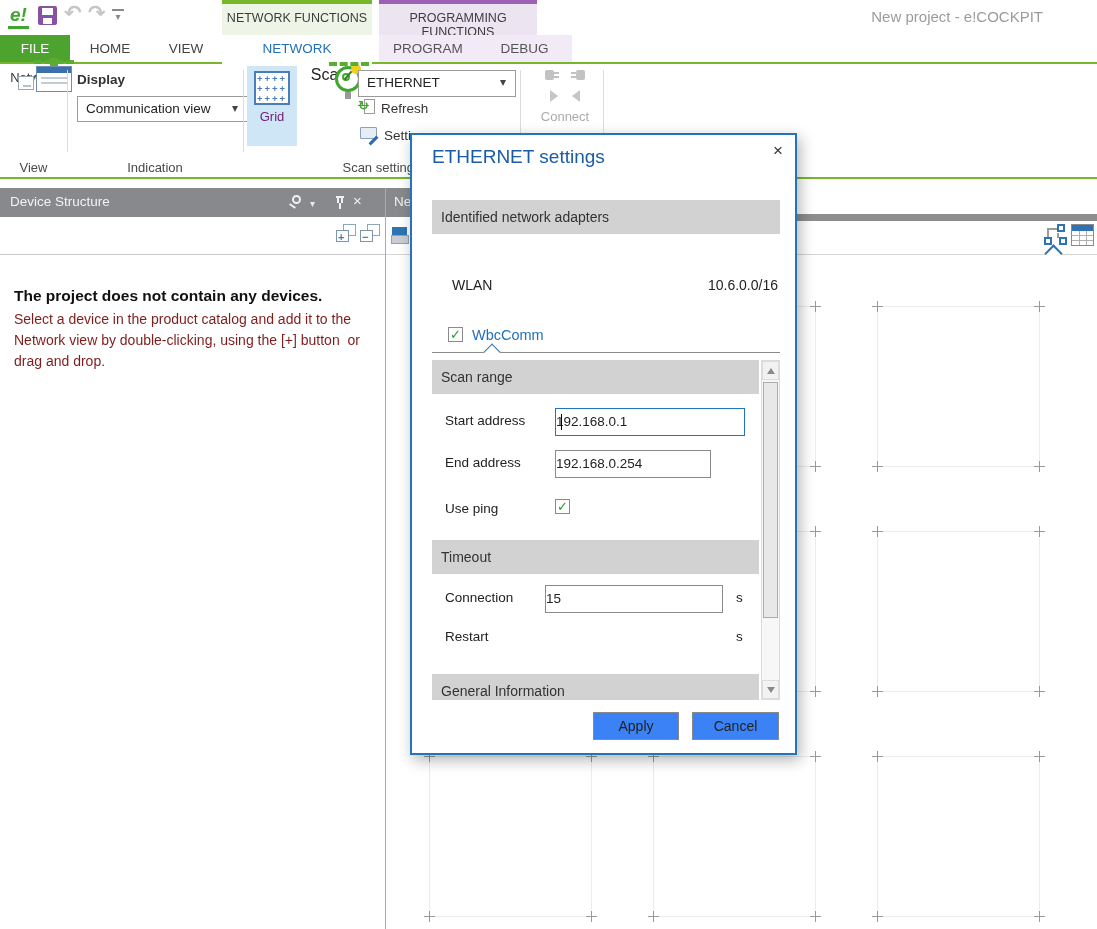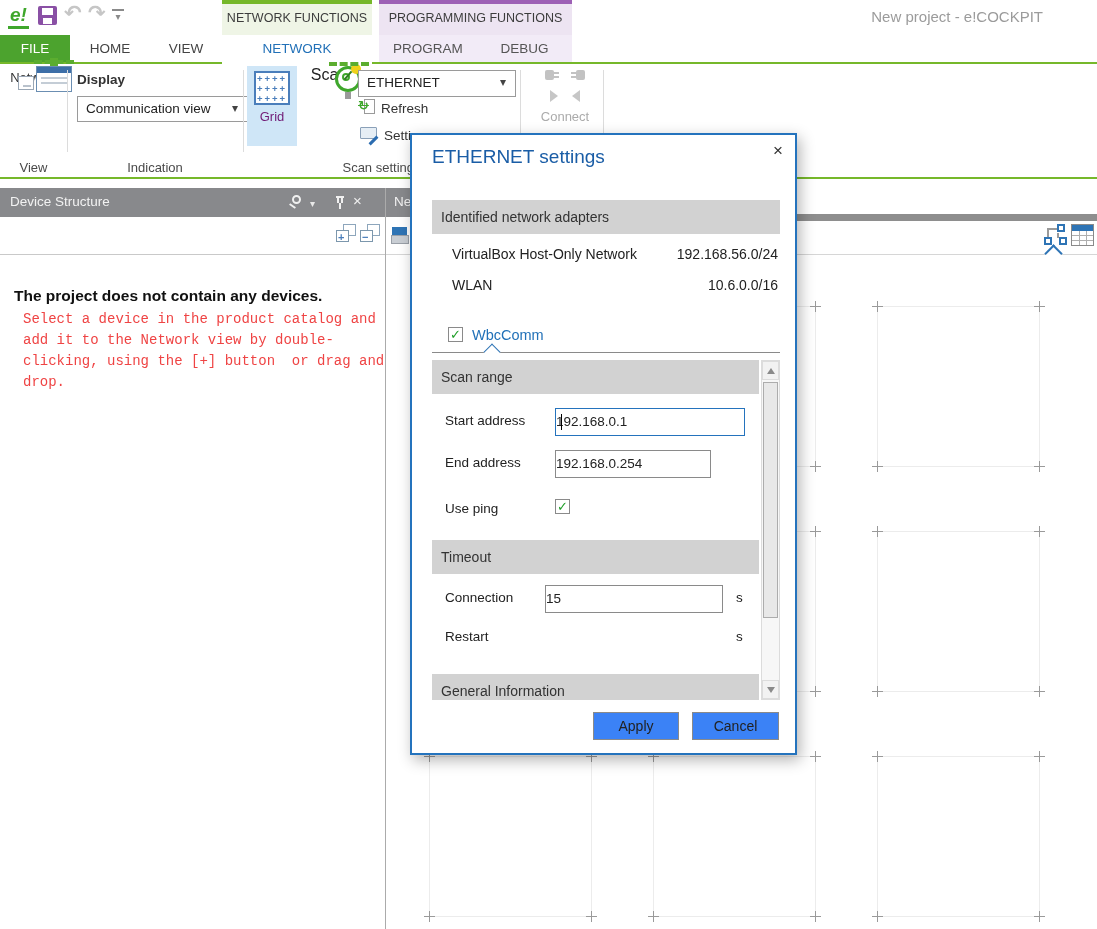--- a/index.html
+++ b/index.html
@@ -21,21 +21,21 @@
   .customize { position:absolute; left:112px; top:9px; width:12px; color:#8a8a8a; font-size:10px;
                border-top:2px solid #8a8a8a; text-align:center; line-height:10px; padding-top:1px;}
   .win-title { position:absolute; top:8px; right:54px; font-size:15px; color:#9B9B9B; }
 
   
   .ctx { position:absolute; top:0; height:35px; text-align:center; font-size:12.5px; color:#3C3C3C; }
   .ctx .bar { position:absolute; left:0; top:0; width:100%; height:4px; }
   .ctx .lbl { position:absolute; left:0; top:11px; width:100%; }
   .ctx-green { left:222px; width:150px; background:#EFF5E6; }
   .ctx-green .bar { background:#76B82A; }
-  .ctx-purple { left:379px; width:193px; background:#EDE4F2; }
+  .ctx-purple { left:379px; width:158px; background:#EDE4F2; }
   .ctx-purple .bar { background:#9D60B5; }
 
   
   .tabrow { position:absolute; left:0; top:35px; width:1097px; height:28px; }
   .tab { position:absolute; top:0; height:28px; text-align:center; font-size:13.5px; line-height:28px; color:#444; }
   .tab-file { left:0; width:70px; background:#4CA32E; color:#fff; }
   .tab-home { left:70px; width:80px; }
   .tab-view { left:150px; width:72px; }
   .tab-network { left:222px; width:150px; background:#fff; color:#2271B8; }
   .tab-program { left:379px; width:98px; background:#F2EBF7; color:#555; }
@@ -112,21 +112,21 @@
   .pin .neck { position:absolute; left:2px; top:2px; width:6px; height:5px; border-left:2px solid #F0F0F0; border-right:2px solid #F0F0F0; }
   .pin .stem { position:absolute; left:4px; top:7px; width:2px; height:6px; background:#F0F0F0; }
   .pclose { position:absolute; left:353px; top:4px; font-size:15px; color:#F0F0F0; }
   .ptoolbar { position:absolute; left:0; top:29px; width:100%; height:38px; border-bottom:1px solid #C9C9C9; background:#fff; }
   .wstack { position:absolute; top:7px; width:20px; height:18px; }
   .wstack .b1 { position:absolute; right:0; top:0; width:13px; height:12px; border:1px solid #8DA6BC; background:#fff; }
   .wstack .b2 { position:absolute; left:0; bottom:0; width:13px; height:12px; border:1px solid #7C97AD; background:#fff; }
   .wstack .badge { position:absolute; left:2px; bottom:-1px; font-size:11px; font-weight:bold; color:#4A7EBB;
                    font-style:normal; text-decoration:none; line-height:11px;}
   .dev-empty-h { position:absolute; left:14px; top:99px; font-size:15.5px; font-weight:bold; color:#111; }
-  .dev-empty-b { position:absolute; left:23px; top:121px; width:366px; font-size:14px; line-height:21px; color:#ef4444; white-space:pre-wrap;font-family:Liberation Mono, monospace; }
+  .dev-empty-b { position:absolute; left:14px; top:121px; width:366px; font-size:14px; line-height:21px; color:#7f1d1d; white-space:pre-wrap; }
 
   
   .net-panel { position:absolute; left:386px; top:188px; width:711px; height:741px; background:#fff; }
   .net-head { position:absolute; left:0; top:0; width:411px; height:29px; background:#88898C; overflow:hidden; }
   .net-head .ptitle { position:absolute; left:8px; top:6px; font-size:13.5px; color:#F2F2F2; white-space:nowrap; }
   .net-grayband { position:absolute; left:411px; top:26px; width:300px; height:7px; background:#8E8E8E; }
   .net-hairline { position:absolute; left:0; top:66px; width:711px; height:1px; background:#D6D6D6; }
   .folder-ic { position:absolute; left:5px; top:39px; width:18px; height:17px; }
   .folder-ic .tray { position:absolute; left:0; bottom:0; width:18px; height:9px; background:#C9CED4; border:1px solid #9AA0A8; }
   .folder-ic .doc { position:absolute; left:1px; top:0; width:15px; height:8px; background:#2E74B5; }
@@ -409,24 +409,20 @@
         <i class="ci bl"></i>
         <i class="ci br"></i>
       </div>
   </div>
 
   <div class="dialog">
     <span class="dlg-close">×</span>
     <div class="dlg-title">ETHERNET settings</div>
 
     <div class="sect-head adp-head">Identified network adapters</div>
-    <div class="adp-row" style="top:111px;">
-      <span>VirtualBox Host-Only Network</span>
-      <span>192.168.56.0/24</span>
-    </div>
     <div class="adp-row" style="top:142px;">
       <span>WLAN</span>
       <span>10.6.0.0/16</span>
     </div>
 
     <span class="wbc-check checkbox">✓</span>
     <span class="wbc-label">WbcComm</span>
     <span class="wbc-rule"></span>
     <span class="wbc-notch"></span>
 

